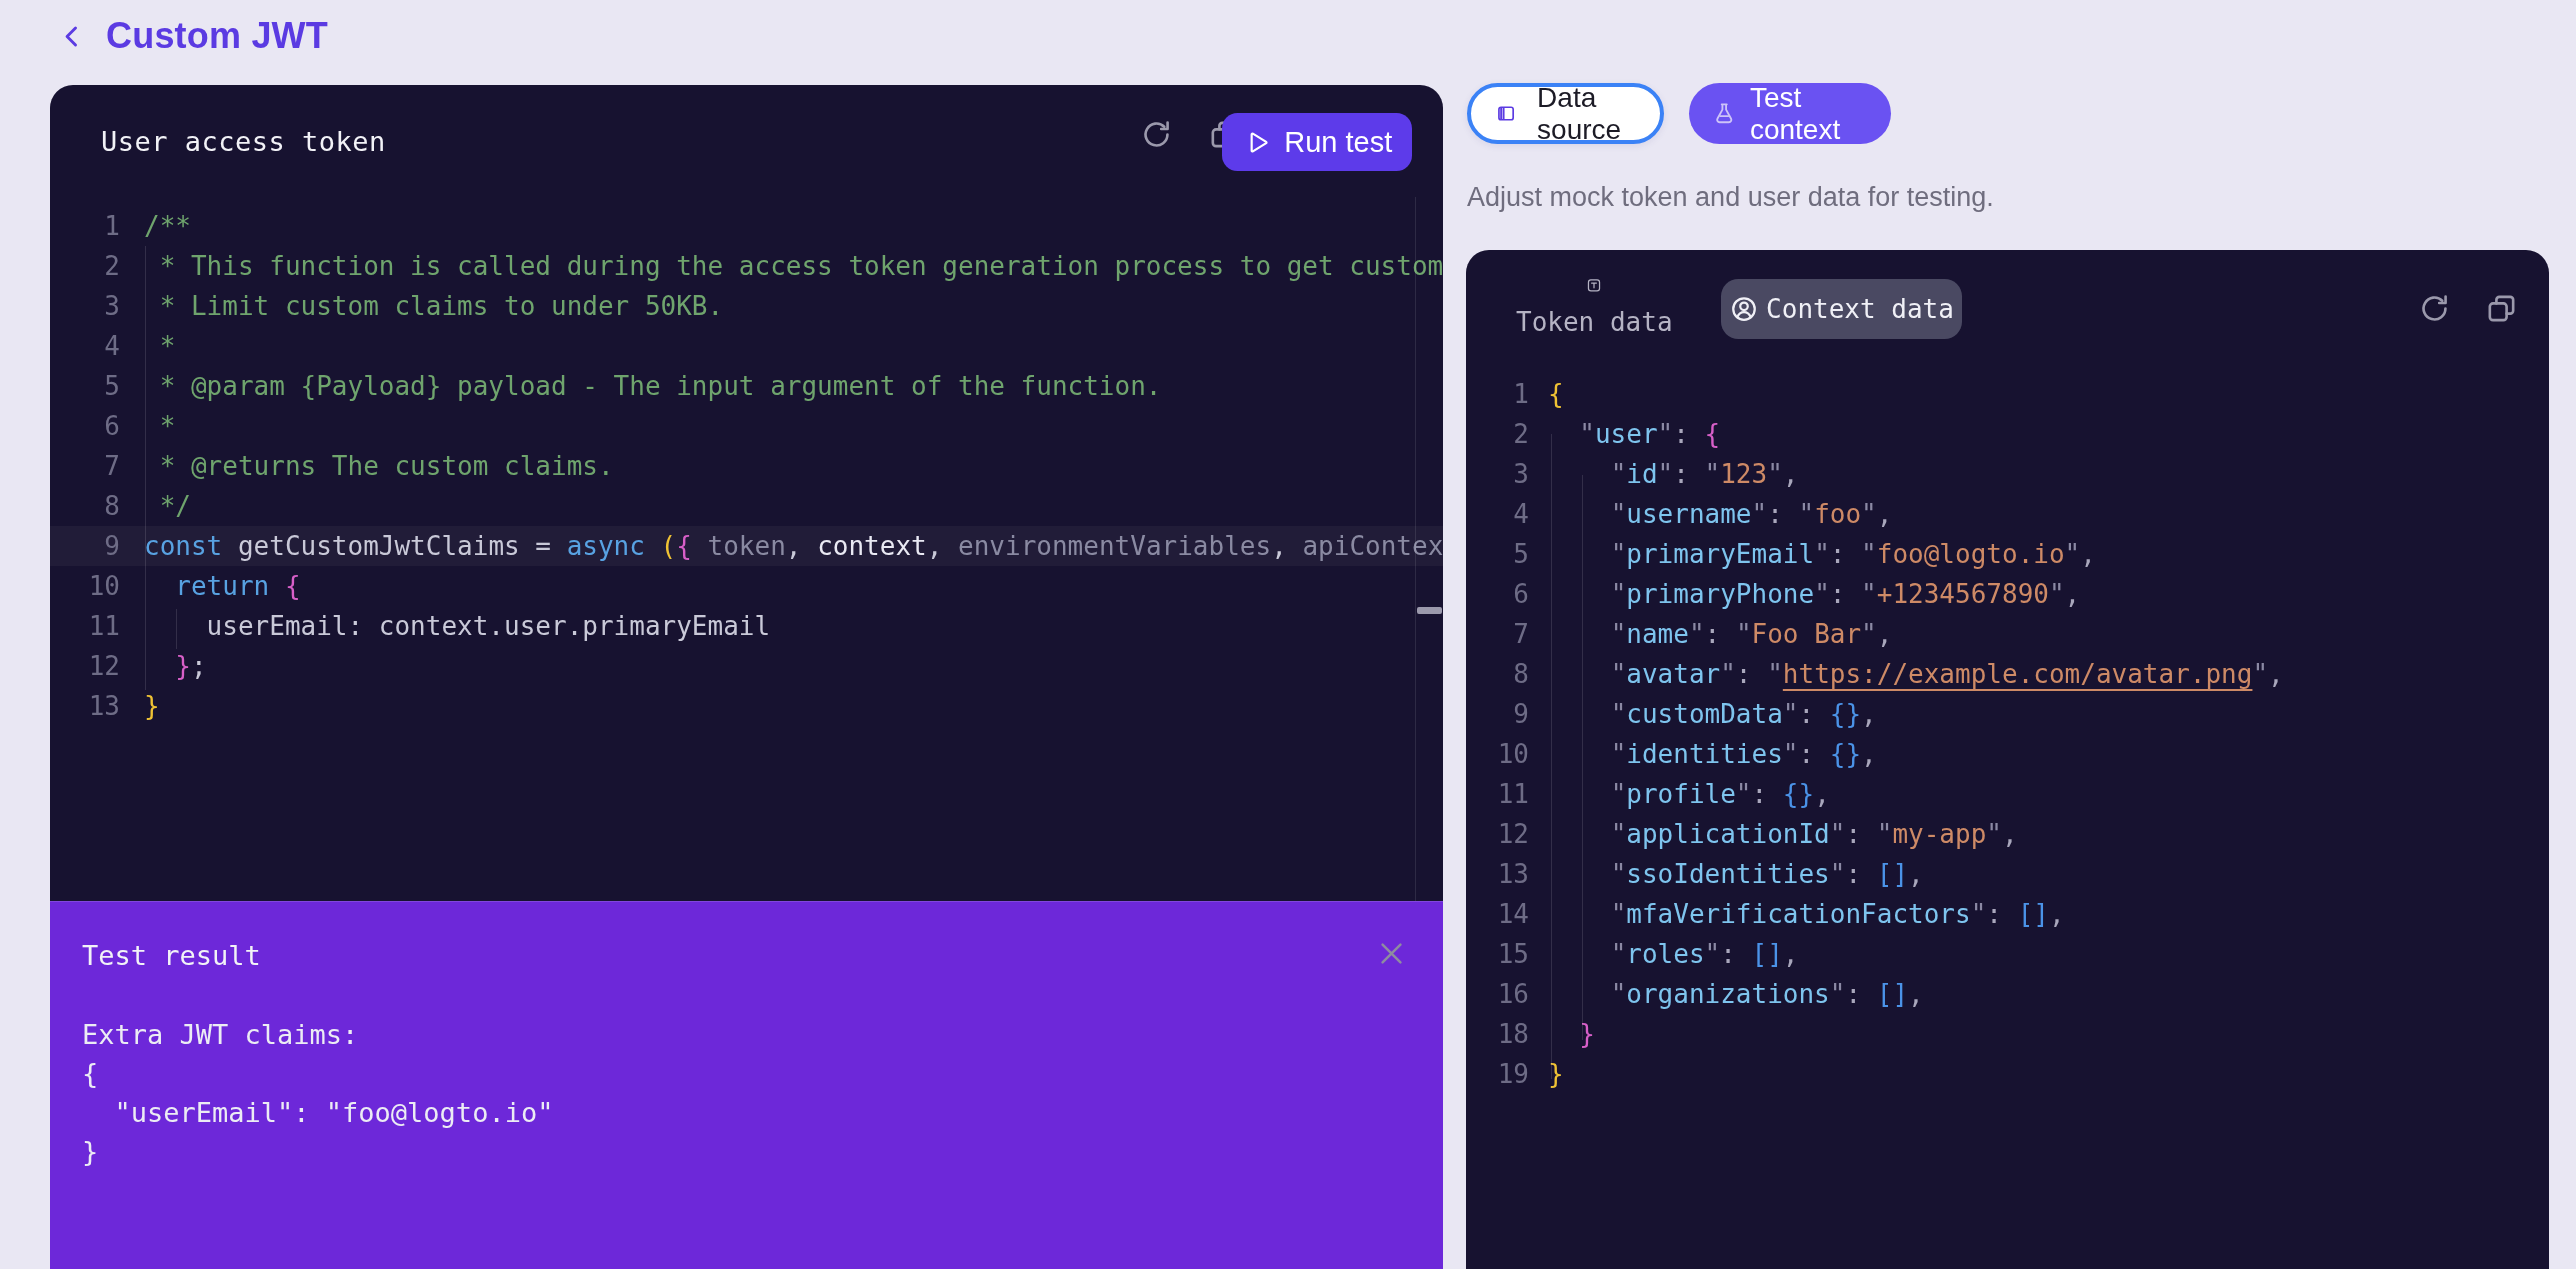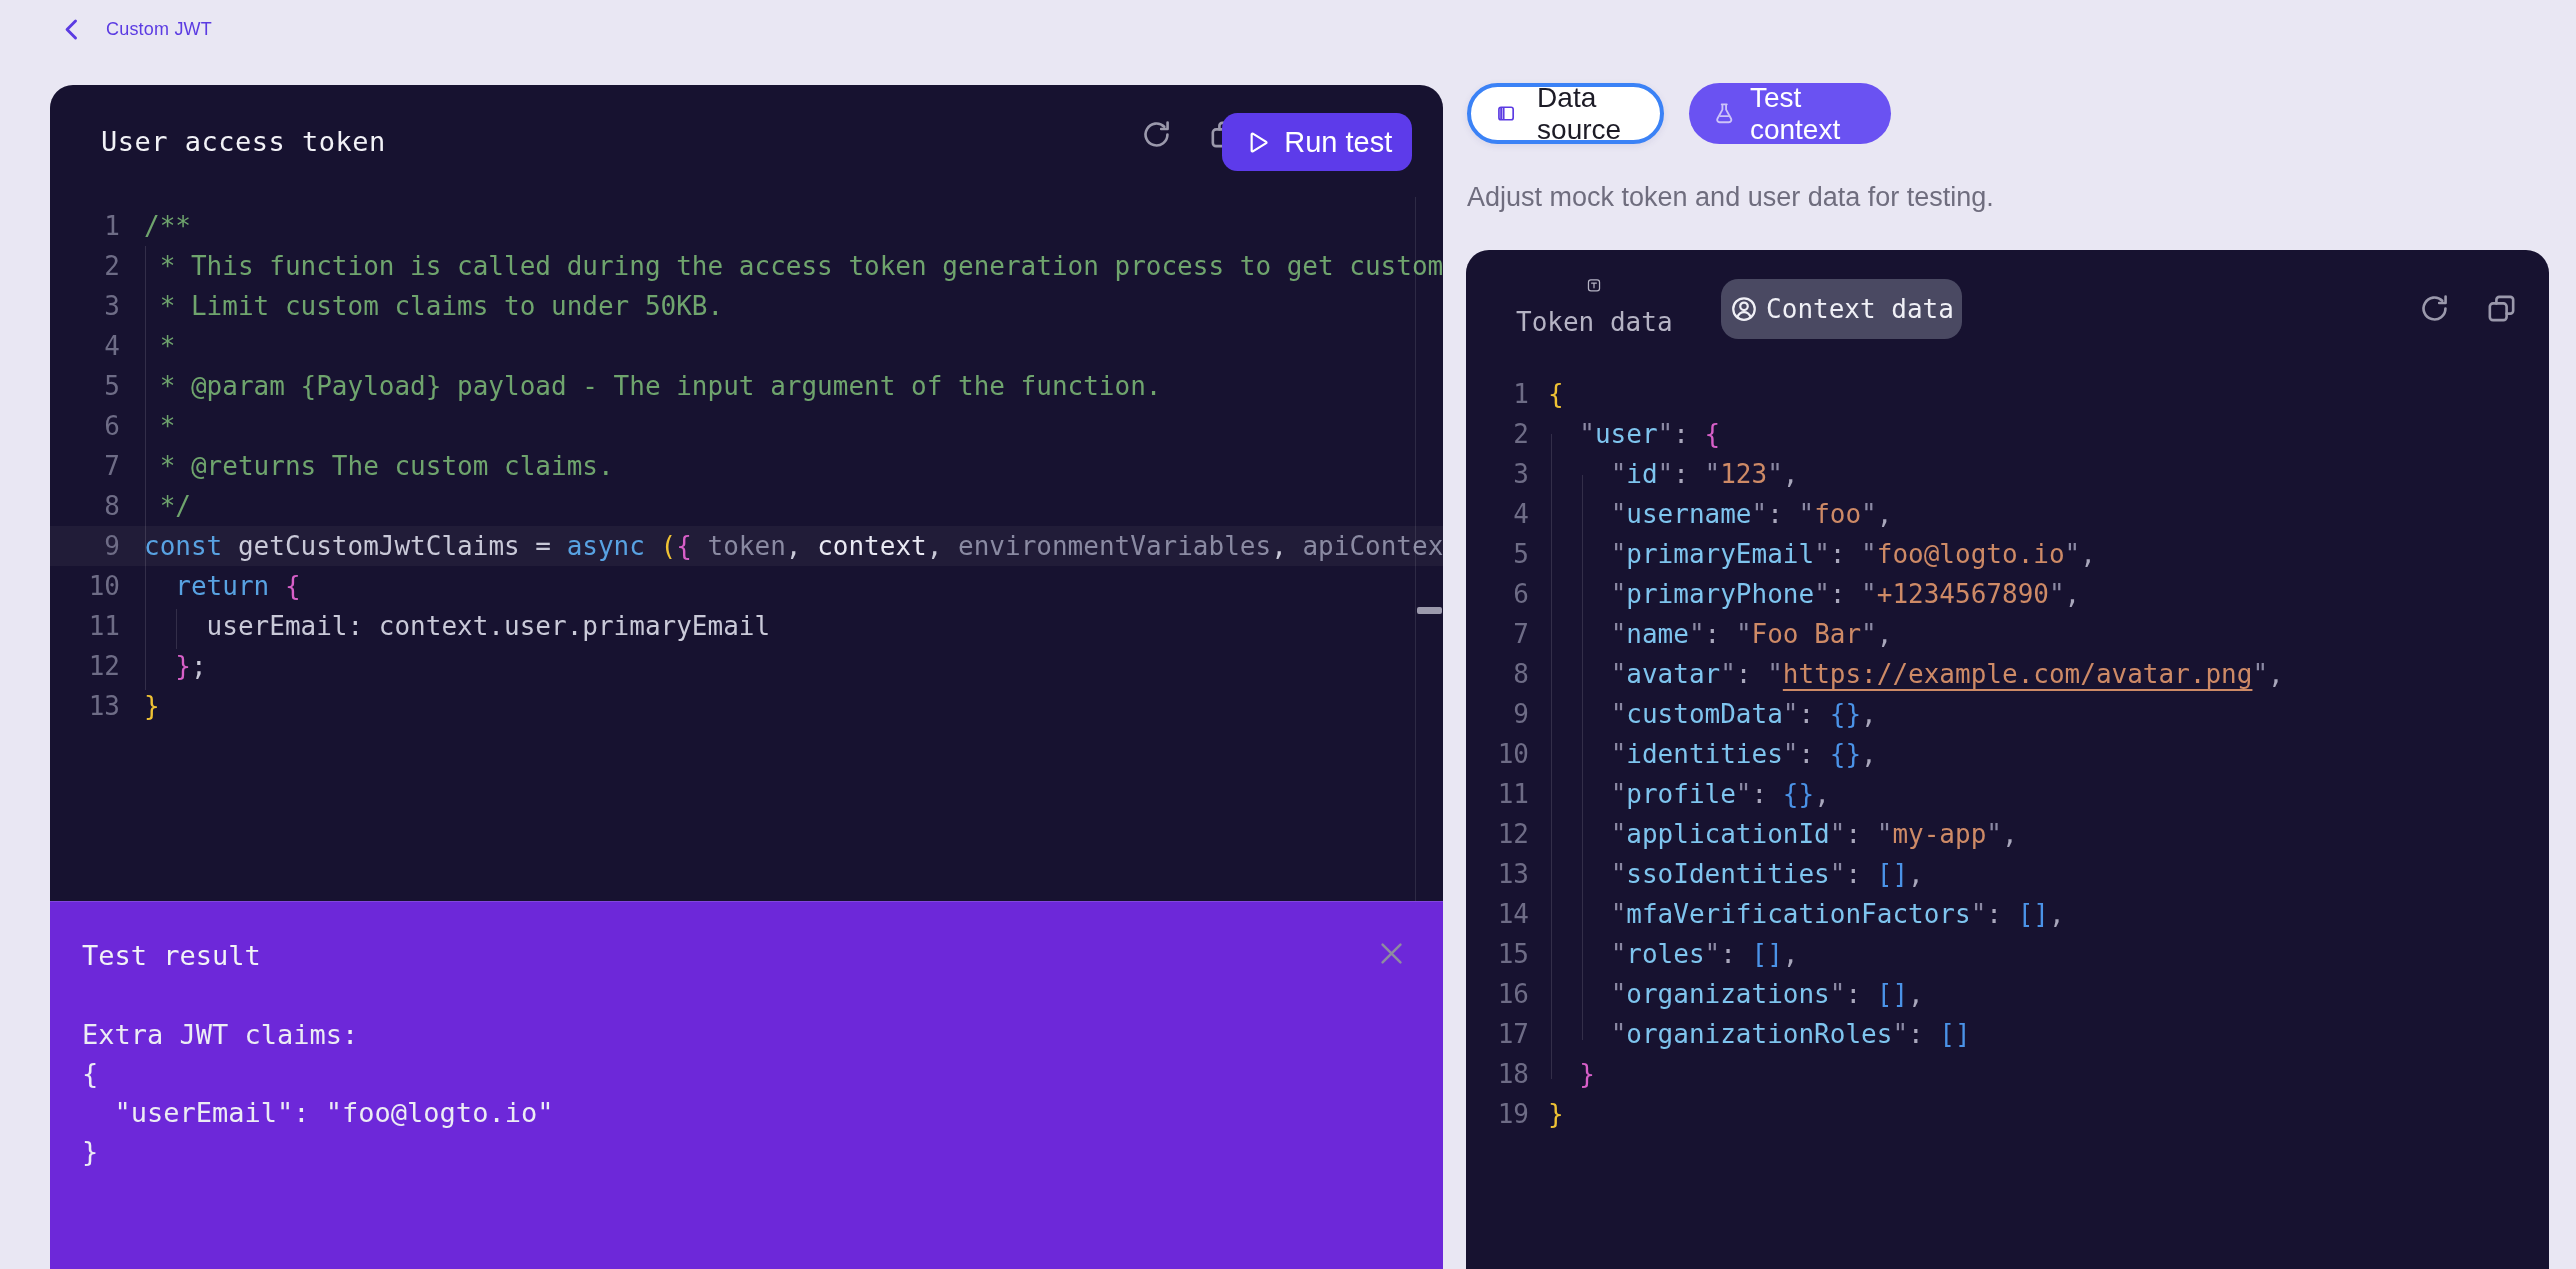--- a/index.html
+++ b/index.html
@@ -10,21 +10,21 @@
     position:relative;
   }
   .mono { font-family:"DejaVu Sans Mono", monospace; }
 
   
   .back-link {
     position:absolute; left:58px; top:15.4px;
     display:flex; align-items:center; gap:19px;
     color:#5B3BE2; cursor:pointer;
   }
-  .back-link .lbl { font-size:18px; font-weight:400; letter-spacing:0.2px; }
+  .back-link .lbl { font-size:36px; font-weight:700; letter-spacing:0.2px; }
 
   
   .panel-dark {
     position:absolute; background:#171230;
     border-radius:23px 23px 0 0; overflow:hidden;
   }
   #left-panel  { left:50px;  top:85px;  width:1393px; height:1185px; }
   #right-panel { left:1466px; top:250px; width:1083px; height:1020px; }
 
   
@@ -245,21 +245,20 @@
       <div class="code-row"><span class="ln">7</span><span class="code"><span class="tok-pl">    </span><span class="tok-q">"</span><span class="tok-k">name</span><span class="tok-q">"</span><span class="tok-pu">: </span><span class="tok-q">"</span><span class="tok-v">Foo Bar</span><span class="tok-q">"</span><span class="tok-pu">,</span></span></div>
       <div class="code-row"><span class="ln">8</span><span class="code"><span class="tok-pl">    </span><span class="tok-q">"</span><span class="tok-k">avatar</span><span class="tok-q">"</span><span class="tok-pu">: </span><span class="tok-q">"</span><span class="tok-u">https://example.com/avatar.png</span><span class="tok-q">"</span><span class="tok-pu">,</span></span></div>
       <div class="code-row"><span class="ln">9</span><span class="code"><span class="tok-pl">    </span><span class="tok-q">"</span><span class="tok-k">customData</span><span class="tok-q">"</span><span class="tok-pu">: </span><span class="tok-b">{}</span><span class="tok-pu">,</span></span></div>
       <div class="code-row"><span class="ln">10</span><span class="code"><span class="tok-pl">    </span><span class="tok-q">"</span><span class="tok-k">identities</span><span class="tok-q">"</span><span class="tok-pu">: </span><span class="tok-b">{}</span><span class="tok-pu">,</span></span></div>
       <div class="code-row"><span class="ln">11</span><span class="code"><span class="tok-pl">    </span><span class="tok-q">"</span><span class="tok-k">profile</span><span class="tok-q">"</span><span class="tok-pu">: </span><span class="tok-b">{}</span><span class="tok-pu">,</span></span></div>
       <div class="code-row"><span class="ln">12</span><span class="code"><span class="tok-pl">    </span><span class="tok-q">"</span><span class="tok-k">applicationId</span><span class="tok-q">"</span><span class="tok-pu">: </span><span class="tok-q">"</span><span class="tok-v">my-app</span><span class="tok-q">"</span><span class="tok-pu">,</span></span></div>
       <div class="code-row"><span class="ln">13</span><span class="code"><span class="tok-pl">    </span><span class="tok-q">"</span><span class="tok-k">ssoIdentities</span><span class="tok-q">"</span><span class="tok-pu">: </span><span class="tok-b">[]</span><span class="tok-pu">,</span></span></div>
       <div class="code-row"><span class="ln">14</span><span class="code"><span class="tok-pl">    </span><span class="tok-q">"</span><span class="tok-k">mfaVerificationFactors</span><span class="tok-q">"</span><span class="tok-pu">: </span><span class="tok-b">[]</span><span class="tok-pu">,</span></span></div>
       <div class="code-row"><span class="ln">15</span><span class="code"><span class="tok-pl">    </span><span class="tok-q">"</span><span class="tok-k">roles</span><span class="tok-q">"</span><span class="tok-pu">: </span><span class="tok-b">[]</span><span class="tok-pu">,</span></span></div>
       <div class="code-row"><span class="ln">16</span><span class="code"><span class="tok-pl">    </span><span class="tok-q">"</span><span class="tok-k">organizations</span><span class="tok-q">"</span><span class="tok-pu">: </span><span class="tok-b">[]</span><span class="tok-pu">,</span></span></div>
-      <div class="code-row"><span class="ln">17</span><span class="code"><span class="tok-pl">    </span><span class="tok-q">"</span><span class="tok-k">organizationRoles</span><span class="tok-q">"</span><span class="tok-pu">: </span><span class="tok-b">[]</span></span></div>
       <div class="code-row"><span class="ln">18</span><span class="code"><span class="tok-pl">  </span><span class="tok-p">}</span></span></div>
       <div class="code-row"><span class="ln">19</span><span class="code"><span class="tok-y">}</span></span></div>
     </div>
 
   <div class="guide" style="left:85px; top:184px; height:645px;"></div>
   <div class="guide" style="left:116px; top:225px; height:565px;"></div>
 </div>
 
 
 </body></html>

